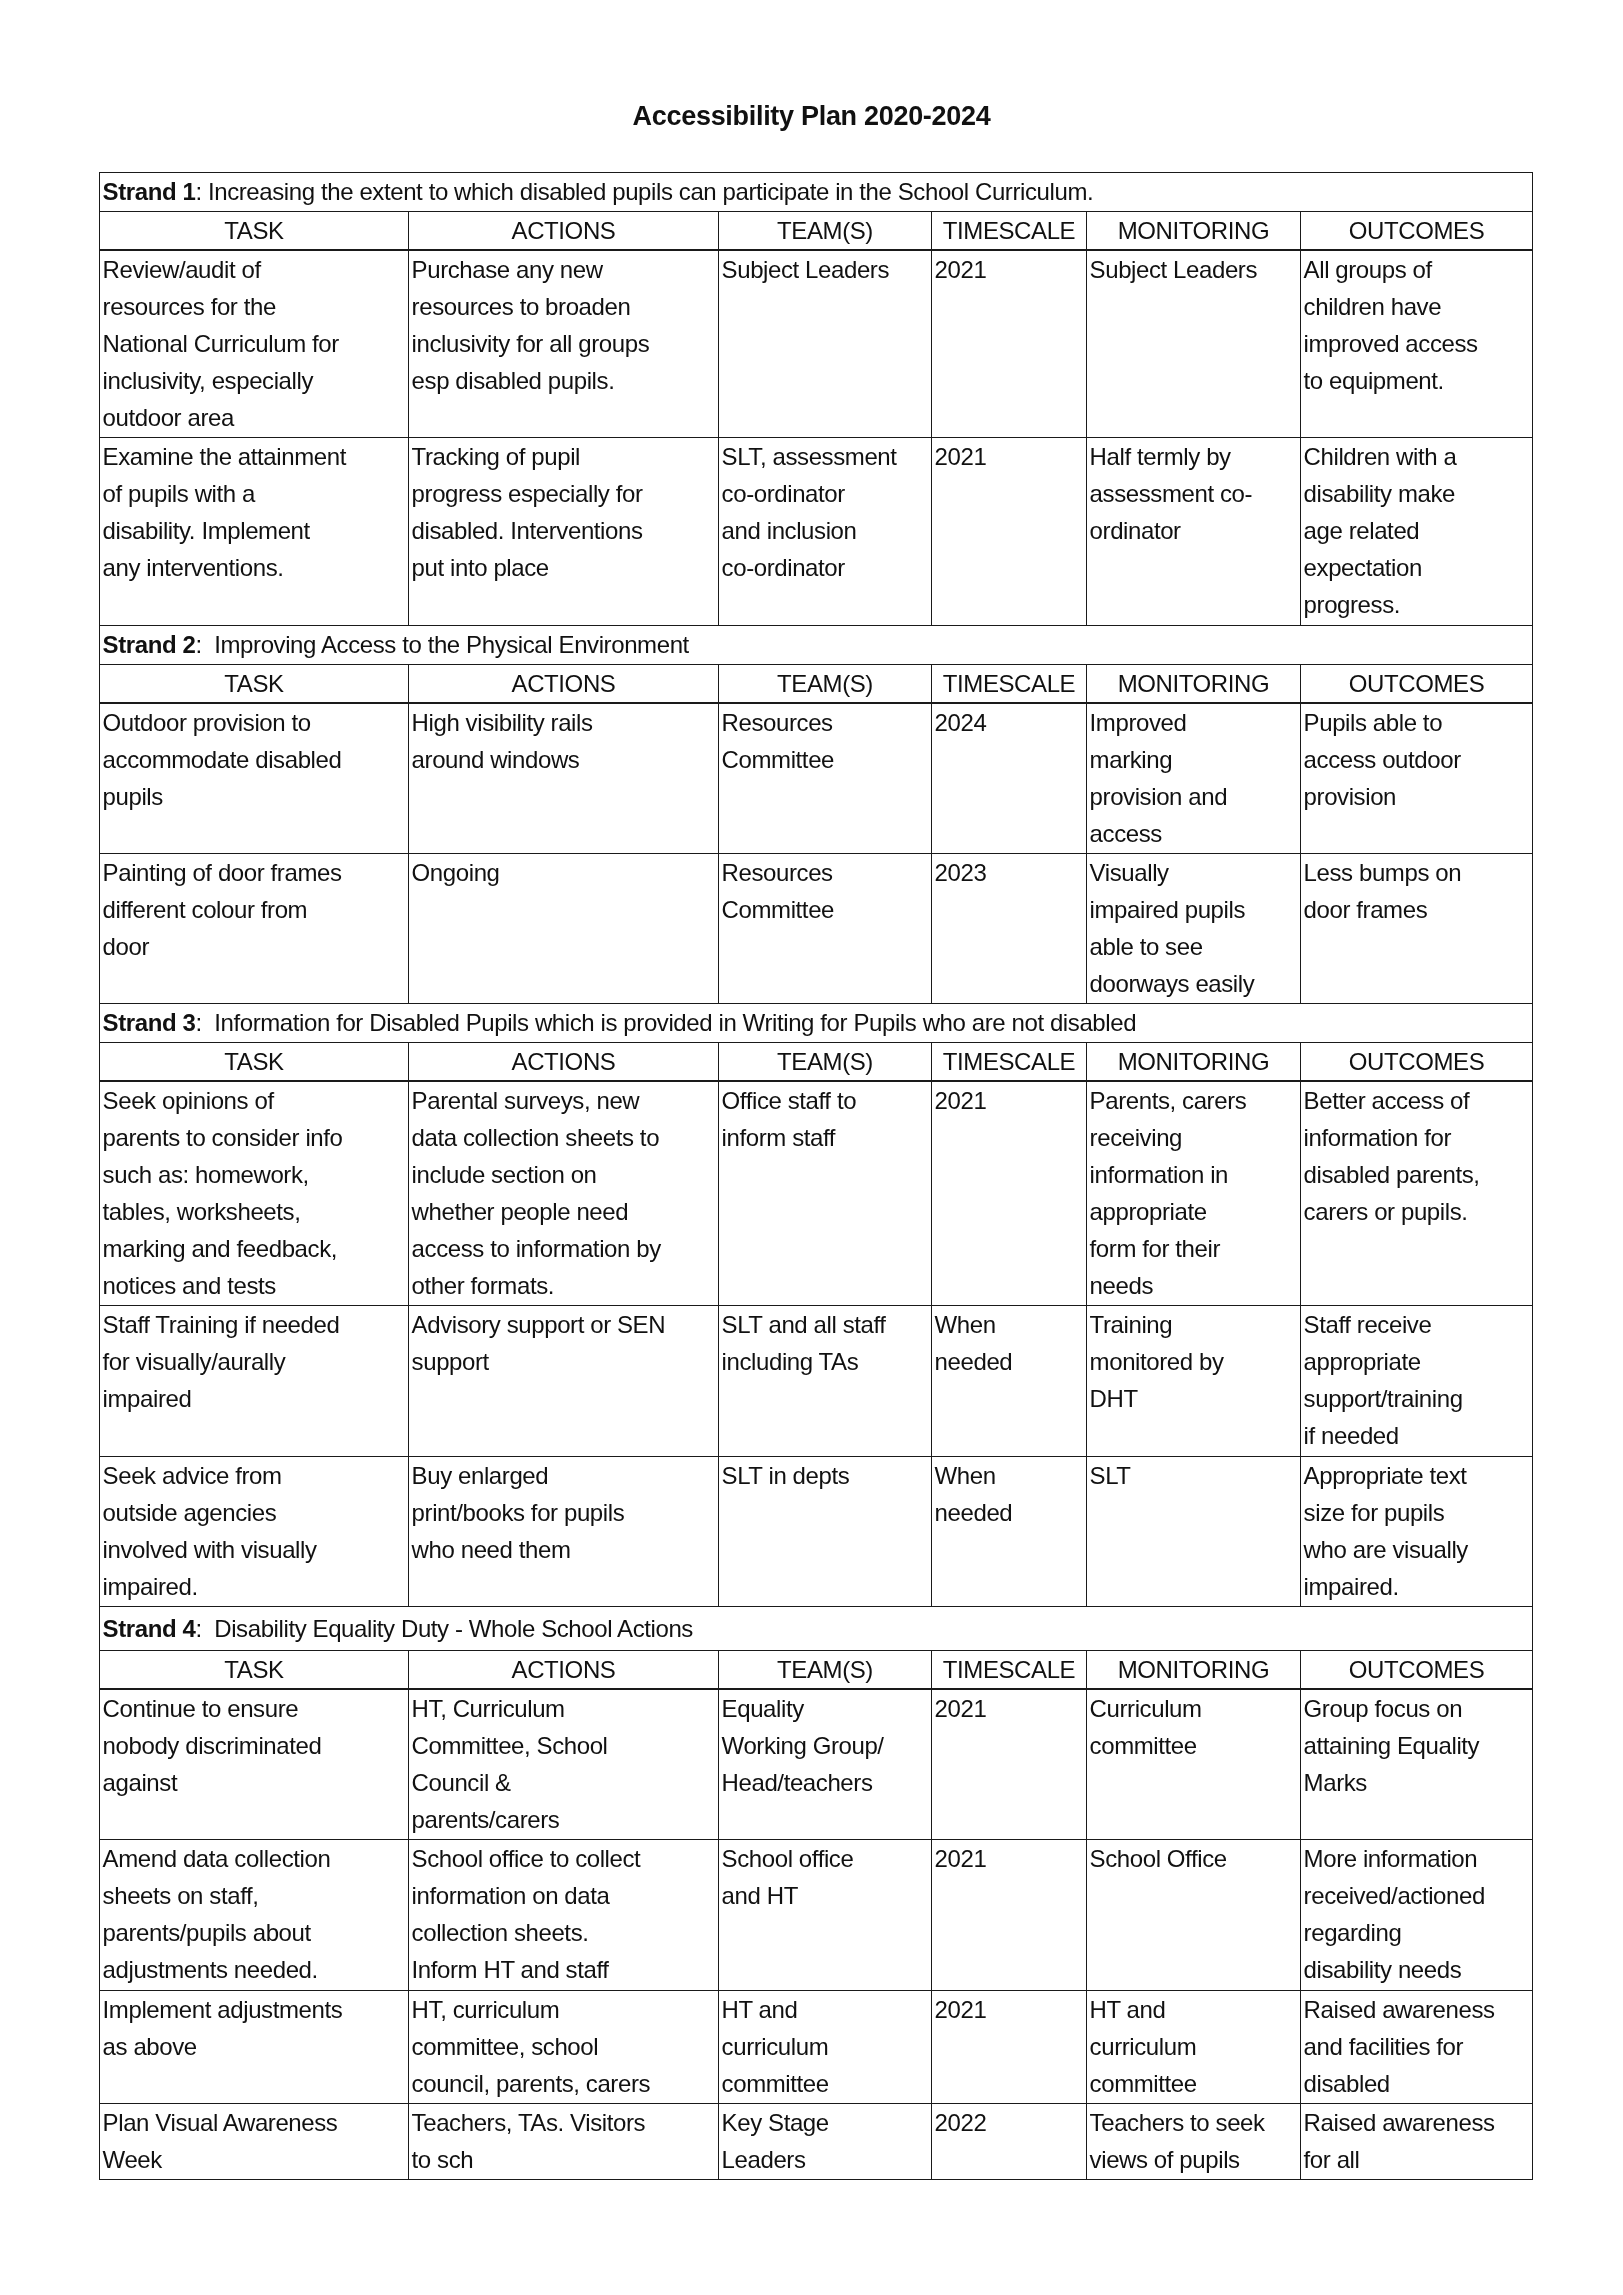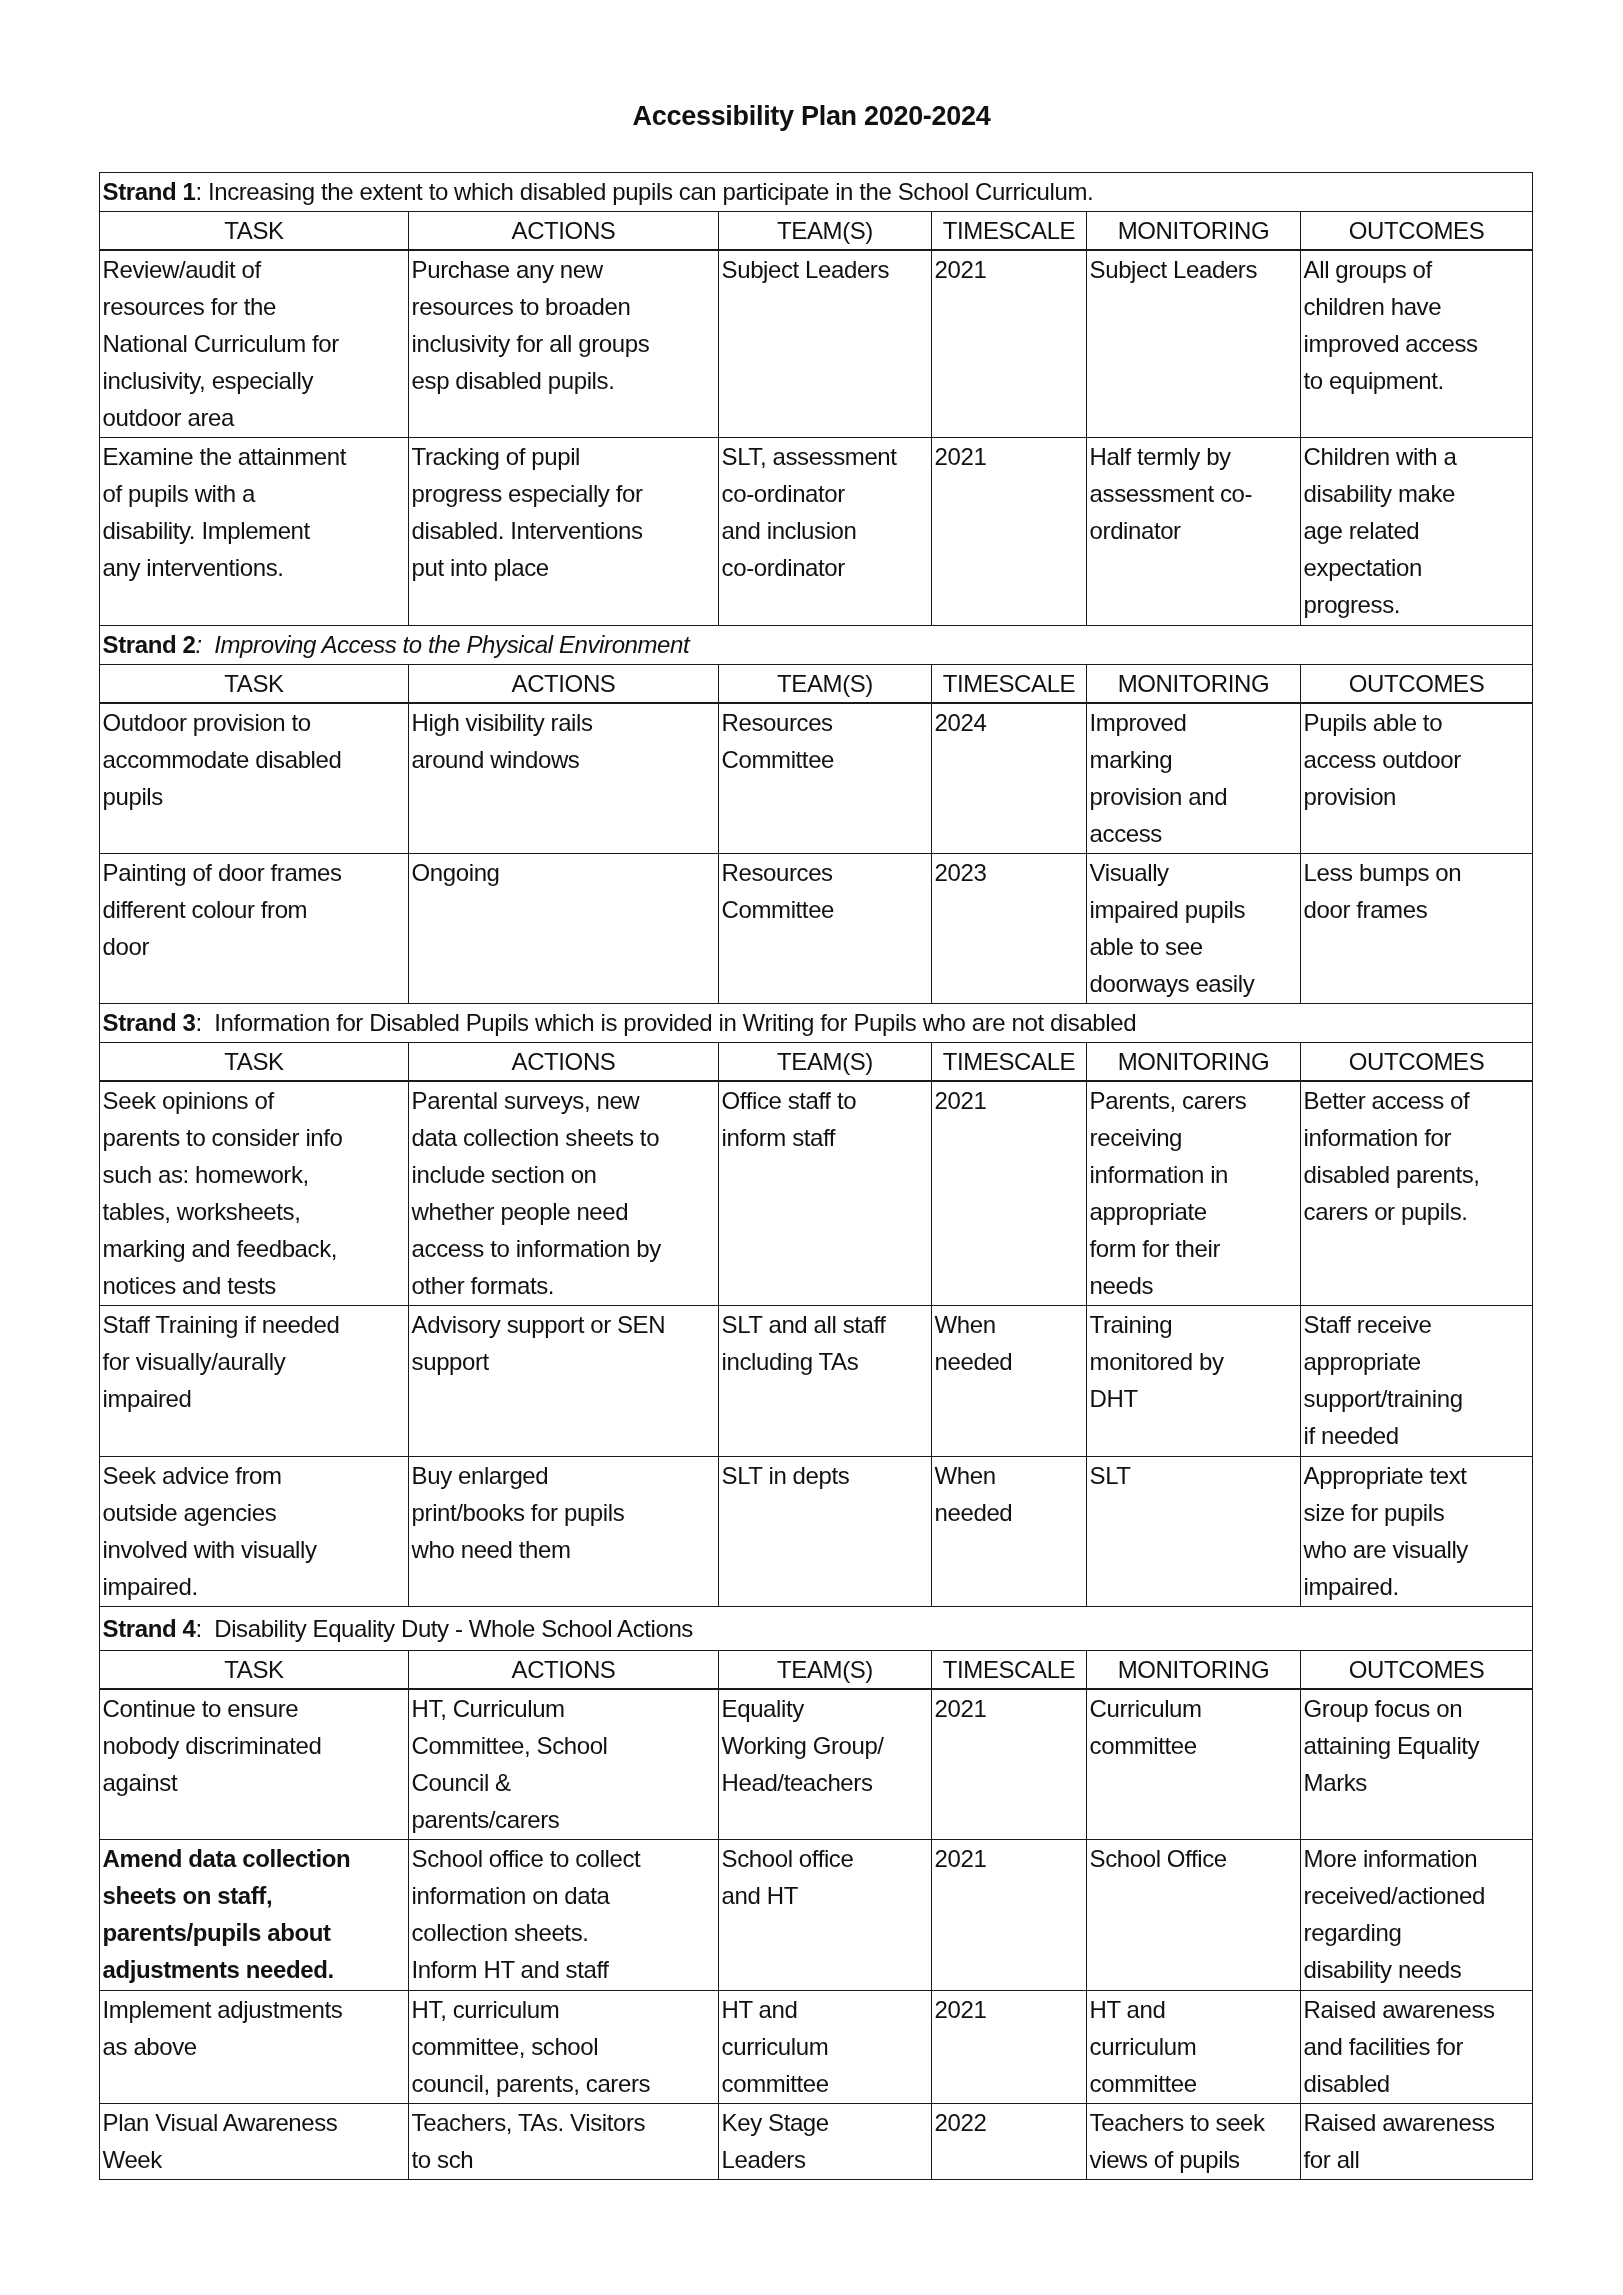--- a/index.html
+++ b/index.html
@@ -106,21 +106,21 @@
         </td>
         <td>
           <span class="line">Children with a</span>
           <span class="line">disability make</span>
           <span class="line">age related</span>
           <span class="line">expectation</span>
           <span class="line">progress.</span>
         </td>
       </tr>
       <tr class="strand s2">
-        <td colspan="6"><span class="strand-label">Strand 2</span><span style="white-space: pre; font-style: italic;">:  Improving Access to the Physical Environment</span></td>
+        <td colspan="6"><span class="strand-label">Strand 2</span><span style="white-space: pre;">:  Improving Access to the Physical Environment</span></td>
       </tr>
       <tr class="head">
         <td>TASK</td>
         <td>ACTIONS</td>
         <td>TEAM(S)</td>
         <td>TIMESCALE</td>
         <td>MONITORING</td>
         <td>OUTCOMES</td>
       </tr>
       <tr class="data">
@@ -323,21 +323,21 @@
           <span class="line">Curriculum</span>
           <span class="line">committee</span>
         </td>
         <td>
           <span class="line">Group focus on</span>
           <span class="line">attaining Equality</span>
           <span class="line">Marks</span>
         </td>
       </tr>
       <tr class="data">
-        <td style="height: 148px; font-weight: bold;">
+        <td style="height: 148px;">
           <span class="line">Amend data collection</span>
           <span class="line">sheets on staff,</span>
           <span class="line">parents/pupils about</span>
           <span class="line">adjustments needed.</span>
         </td>
         <td>
           <span class="line">School office to collect</span>
           <span class="line">information on data</span>
           <span class="line">collection sheets.</span>
           <span class="line">Inform HT and staff</span>

